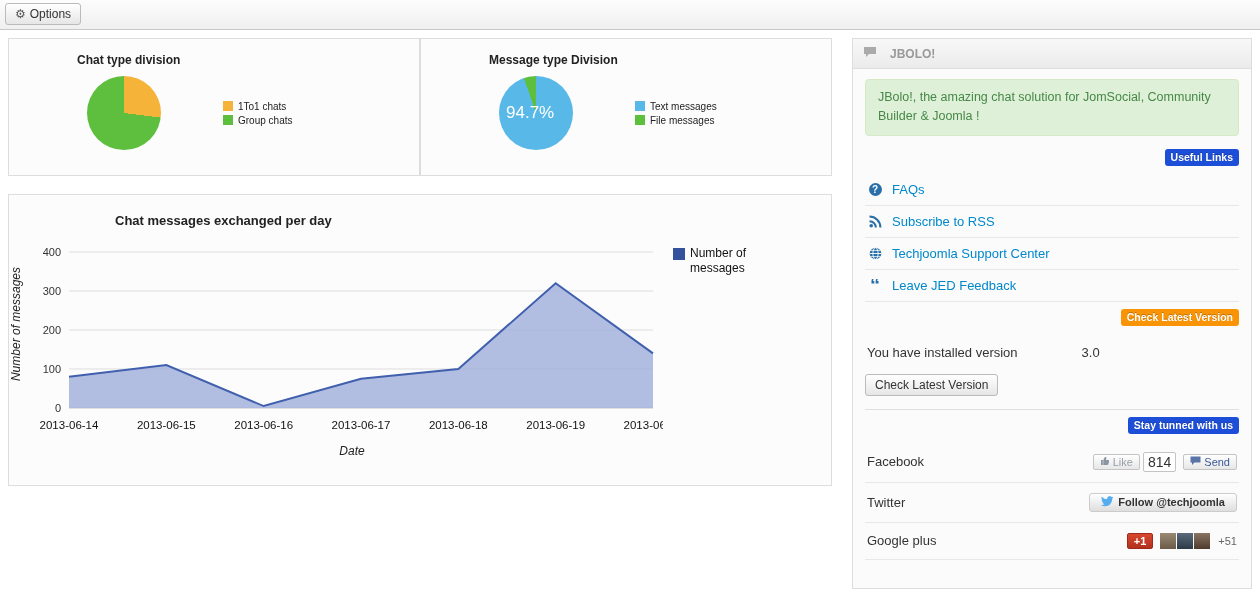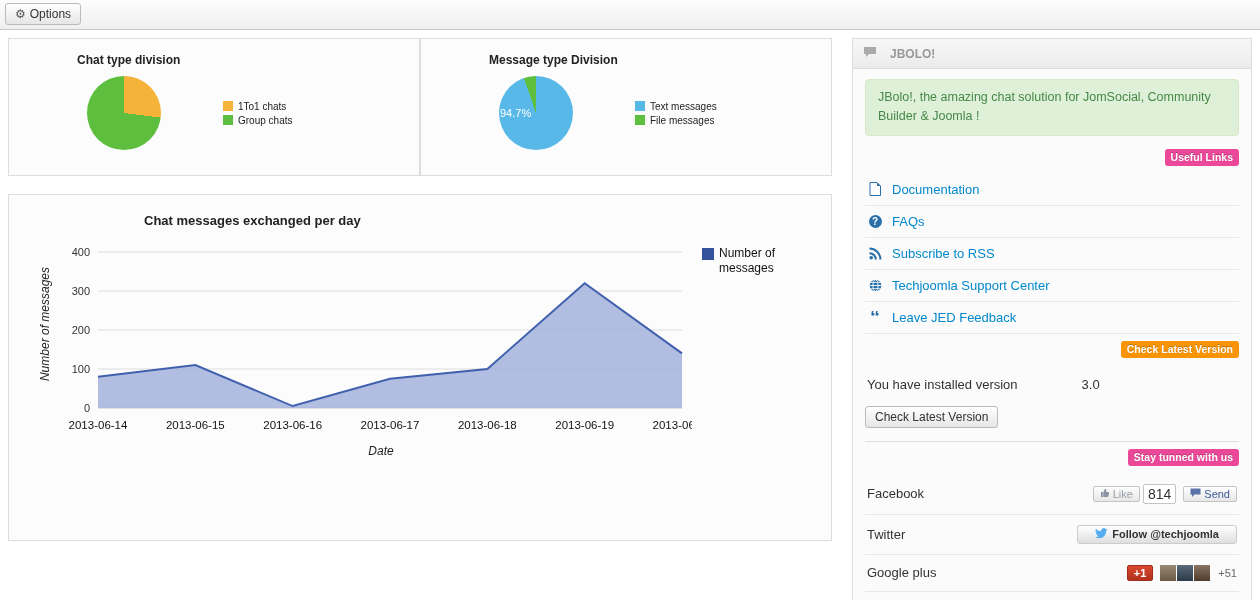--- a/index.html
+++ b/index.html
@@ -13,44 +13,44 @@
 
   .content { display:flex; gap:20px; padding:8px; align-items:flex-start; }
   .left-col { flex:1; min-width:0; }
   .top-row { display:flex; }
   .panel { background:#fcfcfc; border:1px solid #ddd; }
   .mini { flex:1; height:138px; padding:8px 10px; }
   .chart-title { font-weight:bold; font-size:12px; margin:6px 0 9px 58px; color:#222; }
   .mini-body { display:flex; align-items:center; padding-left:68px; }
   .pie-wrap { position:relative; width:74px; height:74px; flex:none; }
   .pie { width:74px; height:74px; border-radius:50%; }
-  .pie-annotation { position:absolute; left:1px; top:50%; transform:translateY(-50%); color:#fff; font-size:11px; }
+  .pie-annotation { position:absolute; left:7px; top:50%; transform:translateY(-50%); color:#fff; font-size:17px; }
   .legend { margin-left:62px; font-size:10px; color:#222; }
   .legend-item { display:flex; align-items:center; gap:5px; margin:3px 0; }
   .swatch { width:10px; height:10px; display:inline-block; flex:none; }
 
-  .big { margin-top:18px; height:347px; padding:14px 29px; }
+  .big { margin-top:18px; height:292px; padding:14px 0; }
   .big .chart-title { margin:4px 0 14px 106px; font-size:13px; }
   .chart-flex { display:flex; align-items:flex-start; }
   .y-axis-label { writing-mode:vertical-rl; transform:rotate(180deg); font-style:italic; font-size:12px;
                   color:#222; align-self:center; margin-bottom:34px; }
   .chart-legend { display:flex; gap:5px; margin-left:10px; margin-top:4px; width:90px; font-size:12px; line-height:1.25; color:#111; }
   .chart-legend .swatch { width:12px; height:12px; margin-top:2px; }
   .x-axis-label { font-style:italic; font-size:12px; text-align:center; width:640px; padding-left:46px; margin-top:3px; color:#222; }
 
   .sidebar { width:400px; flex:none; background:#fbfbfb; border:1px solid #ddd; }
   .sb-header { display:flex; align-items:center; gap:13px; padding:7px 10px; background:linear-gradient(#f8f8f8,#ebebeb);
                border-bottom:1px solid #ddd; color:#999; font-weight:bold; font-size:12px; }
   .sb-body { padding:10px 12px 12px; }
   .alert-success { background:#dff0d8; border:1px solid #d6e9c6; color:#468847; border-radius:4px;
                    padding:8px 12px; font-size:12.5px; line-height:1.55; margin-bottom:6px; }
   .badge-row { text-align:right; padding:7px 0 8px; }
   .tj-label { display:inline-block; padding:2px 6px 3px; font-size:10.5px; font-weight:bold; color:#fff;
               border-radius:3px; text-shadow:0 -1px 0 rgba(0,0,0,.25); cursor:pointer; }
-  .label-info { background:#ec4899; }
+  .label-info { background:#1d4ed8; }
   .label-warning { background:#f89406; }
   .link-row { display:flex; align-items:center; gap:9px; padding:8px 2px; border-bottom:1px solid #e8e8e8;
               color:#0088cc; font-size:13px; cursor:pointer; }
   .link-row:first-of-type { border-top:1px solid #f0f0f0; }
   .icon-16 { width:16px; display:inline-flex; justify-content:center; align-items:center; flex:none; }
   .q-circle { width:13px; height:13px; border-radius:50%; background:#2a6fa8; color:#fff; font-size:10px;
               font-weight:bold; display:inline-flex; align-items:center; justify-content:center; }
   .quote-glyph { color:#2a6fa8; font-size:20px; font-weight:bold; line-height:10px; height:12px; overflow:hidden; }
 
   .version-row { display:flex; padding:11px 2px 6px; font-size:13px; color:#333; }
@@ -58,21 +58,21 @@
   .btn-row { padding:8px 0 13px; border-bottom:1px solid #e0e0e0; }
 
   .social-row { display:flex; align-items:center; padding:10px 2px; border-bottom:1px solid #e8e8e8; font-size:13px; color:#333; }
   .social-controls { margin-left:auto; display:flex; align-items:center; gap:3px; }
   .fb-like, .fb-send { display:inline-flex; align-items:center; gap:3px; border:1px solid #c4c4c4;
       background:linear-gradient(#fefefe,#e7e7e7); border-radius:2px; padding:1px 6px; font-size:11px; cursor:pointer; }
   .fb-like { color:#9aa0a8; }
   .fb-send { color:#3b5998; margin-left:4px; }
   .fb-count { border:1px solid #c4c4c4; background:#fff; padding:1px 4px; font-size:14px; color:#333; border-radius:2px; }
   .tw-btn { display:inline-flex; align-items:center; gap:4px; border:1px solid #ccc; background:linear-gradient(#fff,#dedede);
-            border-radius:3px; padding:2px 17px; font-size:11px; font-weight:bold; color:#333; cursor:pointer; }
+            border-radius:3px; padding:2px 11px; font-size:11px; font-weight:bold; color:#333; cursor:pointer; }
   .gp-btn { background:linear-gradient(#d9482f,#b2311c); color:#fff; font-weight:bold; font-size:11px;
             border:1px solid #9e2b18; border-radius:2px; padding:1px 6px; cursor:pointer; }
   .avatars { display:inline-flex; gap:1px; margin-left:4px; }
   .avatar { width:16px; height:16px; display:inline-block; }
   .av1 { background:linear-gradient(#9a8a74,#6a5a46); }
   .av2 { background:linear-gradient(#5a6a7a,#2c3a48); }
   .av3 { background:linear-gradient(#8a7462,#4e3c2e); }
   .gp-count { font-size:11px; color:#666; margin-left:5px; }
 
   .footer { padding:14px 0 2px; text-align:center; }
@@ -177,29 +177,20 @@
     </div>
     <div class="sb-body">
       <div class="alert-success">JBolo!, the amazing chat solution for JomSocial, Community Builder &amp; Joomla !</div>
 
       <div class="badge-row">
         <span class="tj-label label-info">Useful Links</span>
       </div>
 
       <div class="link-row">
         <span class="icon-16">
-          <svg width="12" height="14" viewBox="0 0 12 14">
-              <path d="M1 .5 h7 l3.5 3.5 v9.5 h-10.5 z" fill="#fff" stroke="#2a6fa8"></path>
-              <path d="M8 .5 l3.5 3.5 h-3.5 z" fill="#2a6fa8"></path>
-            </svg>
-        </span>
-        <span>Documentation</span>
-      </div>
-      <div class="link-row">
-        <span class="icon-16">
             <span class="q-circle">?</span>
           </span>
         <span>FAQs</span>
       </div>
       <div class="link-row">
         <span class="icon-16">
           <svg width="13" height="13" viewBox="0 0 13 13">
             <circle cx="2.2" cy="10.8" r="1.8" fill="#2a6fa8"></circle>
             <path d="M0.5 6.2 A6.3 6.3 0 0 1 6.8 12.5" stroke="#2a6fa8" stroke-width="2" fill="none"></path>
             <path d="M0.5 1.6 A10.9 10.9 0 0 1 11.4 12.5" stroke="#2a6fa8" stroke-width="2" fill="none"></path>

